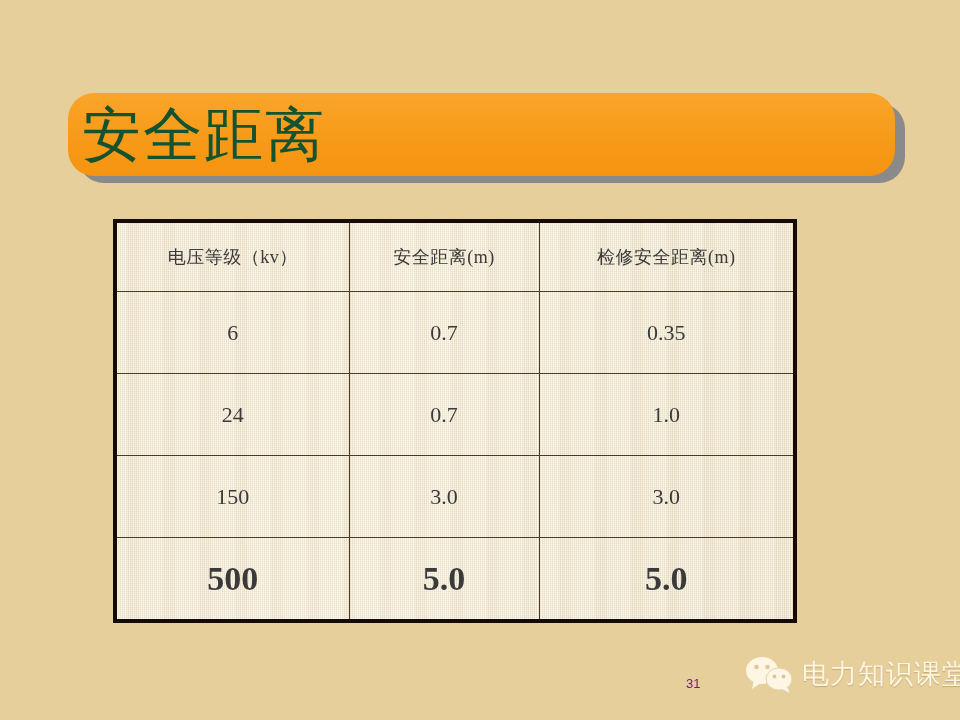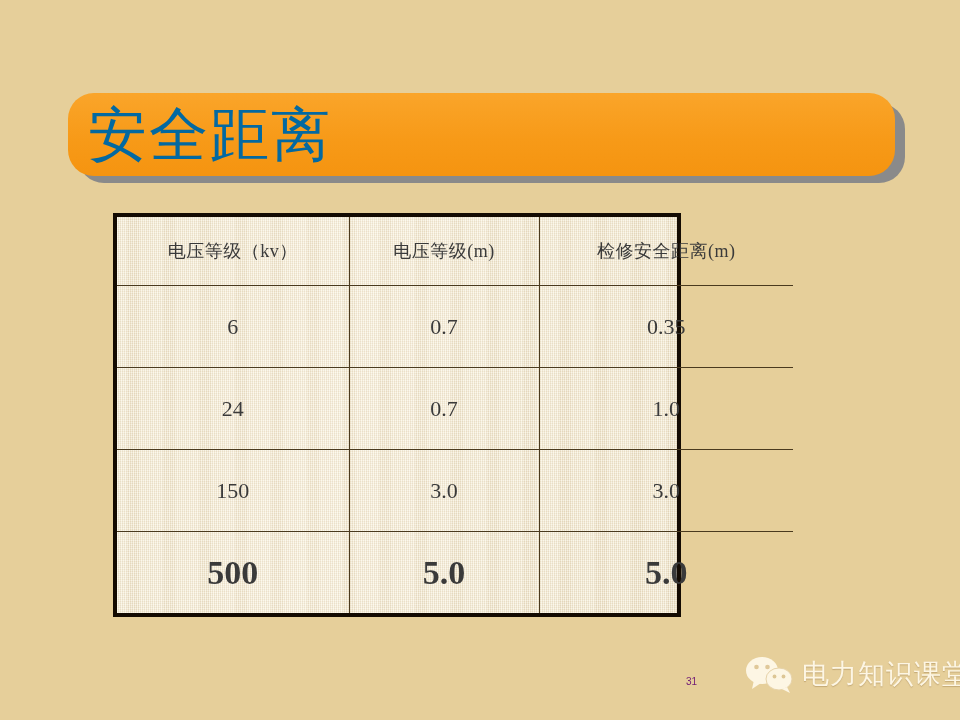--- a/index.html
+++ b/index.html
@@ -74,38 +74,38 @@
     left: 68px;
     top: 93px;
     width: 827px;
     height: 83px;
     border-radius: 26px;
     background: #f89b1c;
     background-image: linear-gradient(180deg, #faa52a 0%, #f79a18 55%, #f59410 100%);
   }
   #banner-title {
     position: absolute;
-    left: 88px;
+    left: 82px;
     top: 95px;
     width: 760px;
     height: 80px;
     line-height: 80px;
     font-size: 59px;
-    color: #0369a1;
+    color: #14532d;
     font-family: "Liberation Serif", "DejaVu Serif", serif;
     letter-spacing: 2px;
     white-space: nowrap;
   }
 
   
   #table-wrap {
     position: absolute;
     left: 113px;
-    top: 213px;
-    width: 568px;
+    top: 219px;
+    width: 684px;
     height: 404px;
     border: 4px solid #140b02;
     box-sizing: border-box;
     background: #efe4cc;
     background-image:
       repeating-linear-gradient(90deg,
         rgba(255,252,242,0.55) 0px,
         rgba(255,252,242,0.55) 1px,
         rgba(214,195,158,0.20) 1px,
         rgba(214,195,158,0.20) 2px,
@@ -172,21 +172,21 @@
     color: #d6421a;
     font-size: 34px;
     font-weight: bold;
   }
 
   
   #page-number {
     position: absolute;
     left: 686px;
     top: 676px;
-    font-size: 10px;
+    font-size: 13px;
     color: #701a75;
     font-family: "Liberation Sans", sans-serif;
   }
 
   
   #watermark {
     position: absolute;
     left: 745px;
     top: 655px;
     display: flex;
@@ -215,21 +215,21 @@
   <div id="table-wrap">
     <table id="data-table">
       <colgroup>
         <col class="col-a">
           <col class="col-b">
           <col class="col-c">
       </colgroup>
       <tbody id="table-body">
           <tr class="hdr-row">
             <td>电压等级（kv）</td>
-            <td>电压等级(m)</td>
+            <td>安全距离(m)</td>
             <td>检修安全距离(m)</td>
           </tr>
           <tr class="data-row">
             <td>6</td>
             <td>0.7</td>
             <td>0.35</td>
           </tr>
           <tr class="data-row">
             <td>24</td>
             <td>0.7</td>

